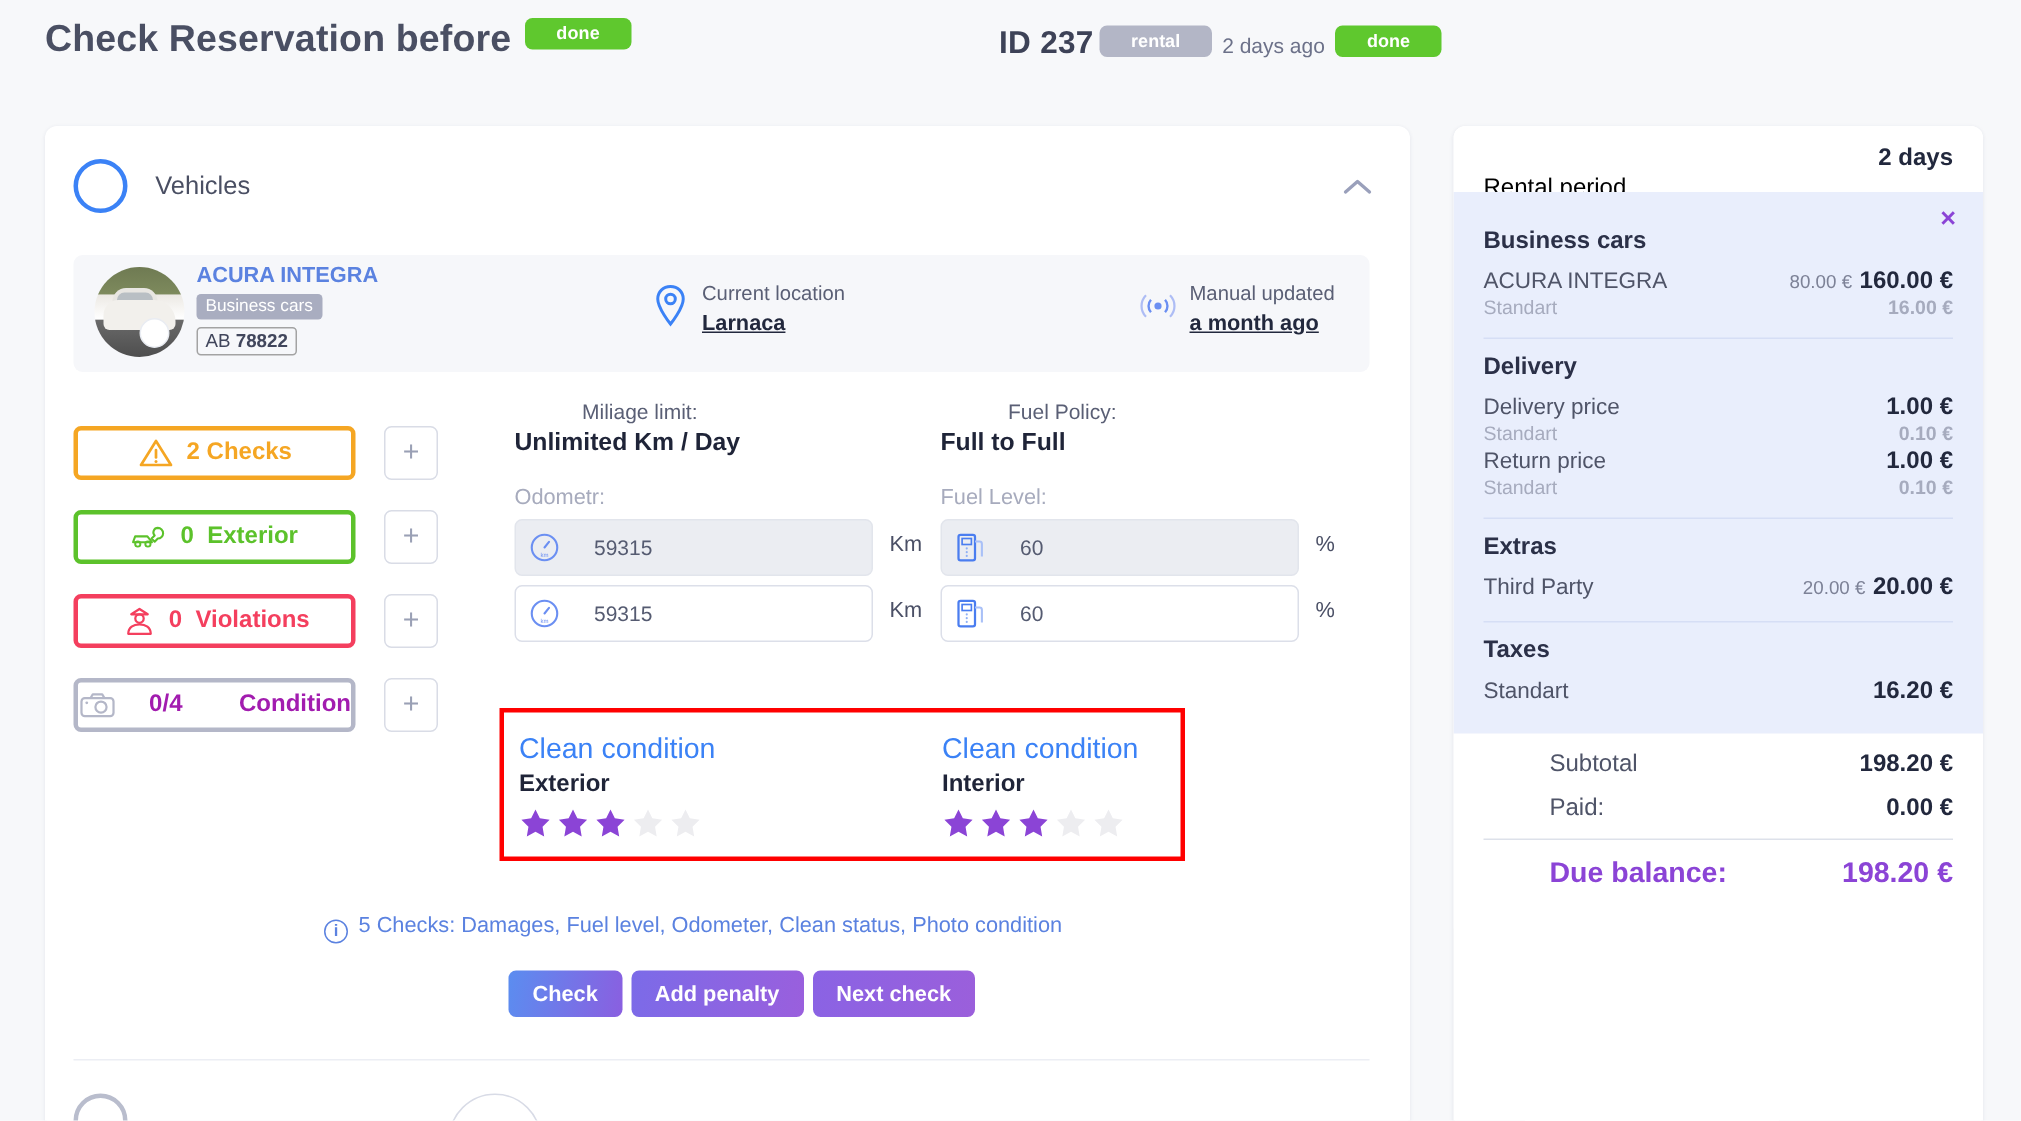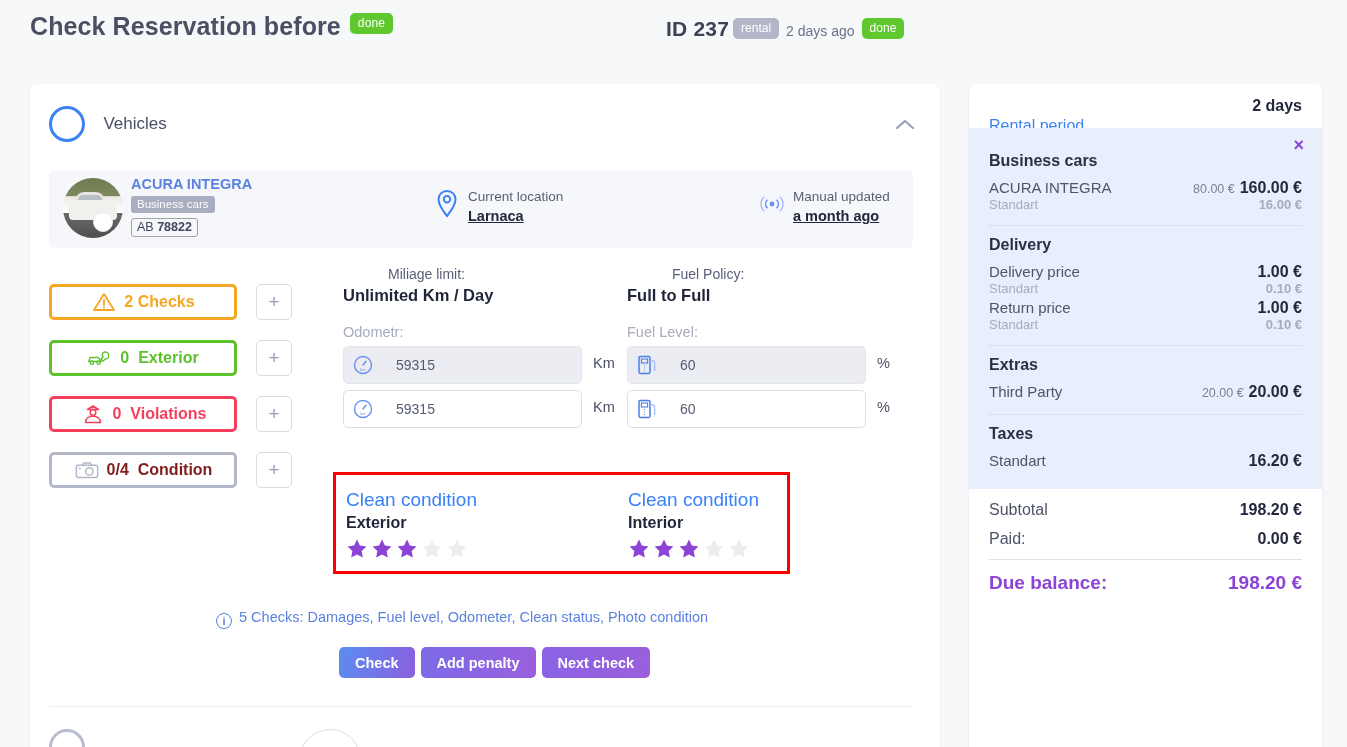--- a/index.html
+++ b/index.html
@@ -15,22 +15,22 @@
 
   
   .header { position: absolute; left: 0; top: 0; width: 1347px; height: 60px; }
   .page-title {
     position: absolute; left: 30px; top: 12px;
     font-size: 25px; font-weight: 600; color: #4a4f63; letter-spacing: .1px;
   }
   .badge {
     display: inline-block; vertical-align: middle;
     border-radius: 5px; color: #fff;
-    font-size: 12px; font-weight: 400; line-height: 1;
-    padding: 4px 8px 5px;
+    font-size: 12px; font-weight: 700; line-height: 1;
+    padding: 4px 21px 5px;
   }
   .badge-done { background: #5fc82e; }
   .badge-grey { background: #b3b6c6; }
   .title-badge { position: relative; top: -5px; margin-left: 9px; }
 
   .id-block { position: absolute; left: 666px; top: 17px; white-space: nowrap; }
   .id-num { font-size: 21px; font-weight: 700; color: #3d4257; letter-spacing: .2px; }
   .id-block .badge { margin: 0 4px; position: relative; top: -3px; }
   .id-time { font-size: 14px; color: #6c7189; margin: 0 3px; }
 
@@ -119,21 +119,21 @@
     position: absolute; left: 0; top: 0;
     width: 188px; height: 36px; border-radius: 5px;
     border: 3px solid #999; background: #fff;
     display: flex; align-items: center; justify-content: center;
     font-size: 16px; font-weight: 700;
   }
   .status-pill .sp-icon { width: 26px; height: 22px; margin-right: 7px; display:block; }
   .status-pill.checks    { border-color: #f5a623; color: #f5a623; }
   .status-pill.damages   { border-color: #5cc22b; color: #5cc22b; }
   .status-pill.violations{ border-color: #f43f5e; color: #f43f5e; }
-  .status-pill.condition { border-color: #b4b7c8; color: #7f1d1d; }
+  .status-pill.condition { border-color: #b4b7c8; color: #a21caf; justify-content: space-between; }
   .plus-btn {
     position: absolute; left: 207px; top: 0;
     width: 36px; height: 36px; border-radius: 5px;
     border: 1px solid #d9dce6; background: #fff;
     color: #9aa0b5; font-size: 19px; line-height: 34px; text-align: center;
   }
 
   
   .fields { position: absolute; left: 313px; top: 182px; width: 570px; }
   .fl-col { position: absolute; top: 0; }
@@ -211,40 +211,40 @@
   }
   .sum-head {
     height: 54px; background: #8b44d6; color: #fff;
     display: flex; align-items: center; padding: 0 20px;
     font-size: 21px; font-weight: 600;
   }
   .sum-period {
     height: 44px; display: flex; align-items: center; justify-content: space-between;
     padding: 0 20px; background: #fff;
   }
-  .sum-period .lbl { font-size: 16px; color: #3b82f6; margin-top: 40px; }
+  .sum-period .lbl { font-size: 16px; color: #000000; margin-top: 40px; }
   .sum-period .val { font-size: 16px; font-weight: 700; color: #22283d; }
   .sum-body { background: #e9eefc; padding: 14px 20px 16px; position: relative; }
   .close-x {
     position: absolute; right: 18px; top: 8px;
     font-size: 18px; font-weight: 700; color: #8b44d6; line-height: 1;
   }
   .grp-title { font-size: 16px; font-weight: 700; color: #2b3048; margin: 10px 0 9px; }
   .grp-hr { height: 1px; background: #d6def5; margin: 13px 0 3px; }
   .li { position: relative; margin-bottom: 3px; }
   .li-main { display: flex; align-items: baseline; justify-content: space-between; }
   .li-name { font-size: 15px; color: #4f5468; }
   .li-right { white-space: nowrap; }
   .li-unit { font-size: 12.5px; color: #7d8297; margin-right: 5px; }
   .li-price { font-size: 16px; font-weight: 700; color: #22283d; }
   .li-sub { display: flex; justify-content: space-between; margin-top: 0px; }
   .li-sub-name { font-size: 13px; color: #a6abbe; }
   .li-sub-val { font-size: 13px; font-weight: 700; color: #a6abbe; }
   .sum-foot { background: #fff; padding: 12px 20px 14px; }
-  .foot-row { display: flex; justify-content: space-between; align-items: center; margin-bottom: 11px; }
+  .foot-row { display: flex; justify-content: space-between; align-items: center; margin-bottom: 11px; margin-left: 44px; }
   .foot-lbl { font-size: 16px; color: #4f5468; }
   .foot-val { font-size: 16px; font-weight: 700; color: #22283d; }
   .foot-hr { height: 1px; background: #dde1ea; margin: 2px 0 12px; }
   .due-lbl { font-size: 19px; font-weight: 700; color: #8b44d6; }
   .due-val { font-size: 19px; font-weight: 700; color: #8b44d6; }
 </style>
 </head>
 <body>
 
 <div class="page">

